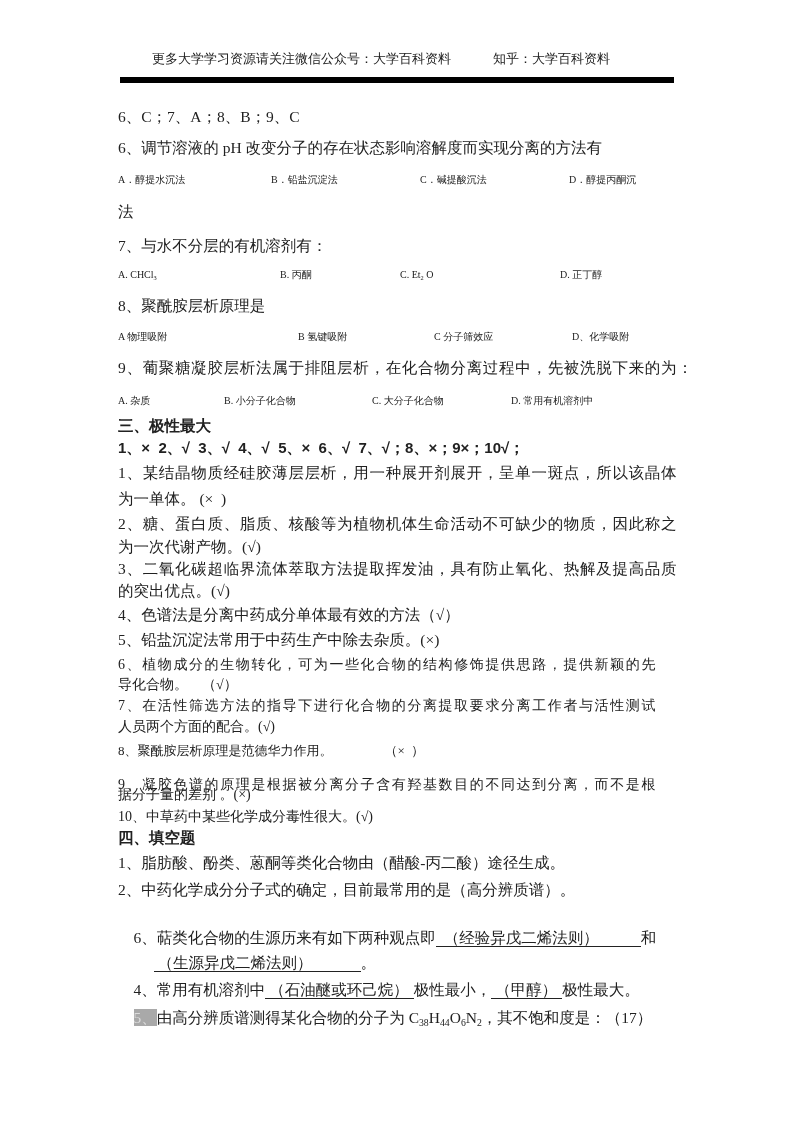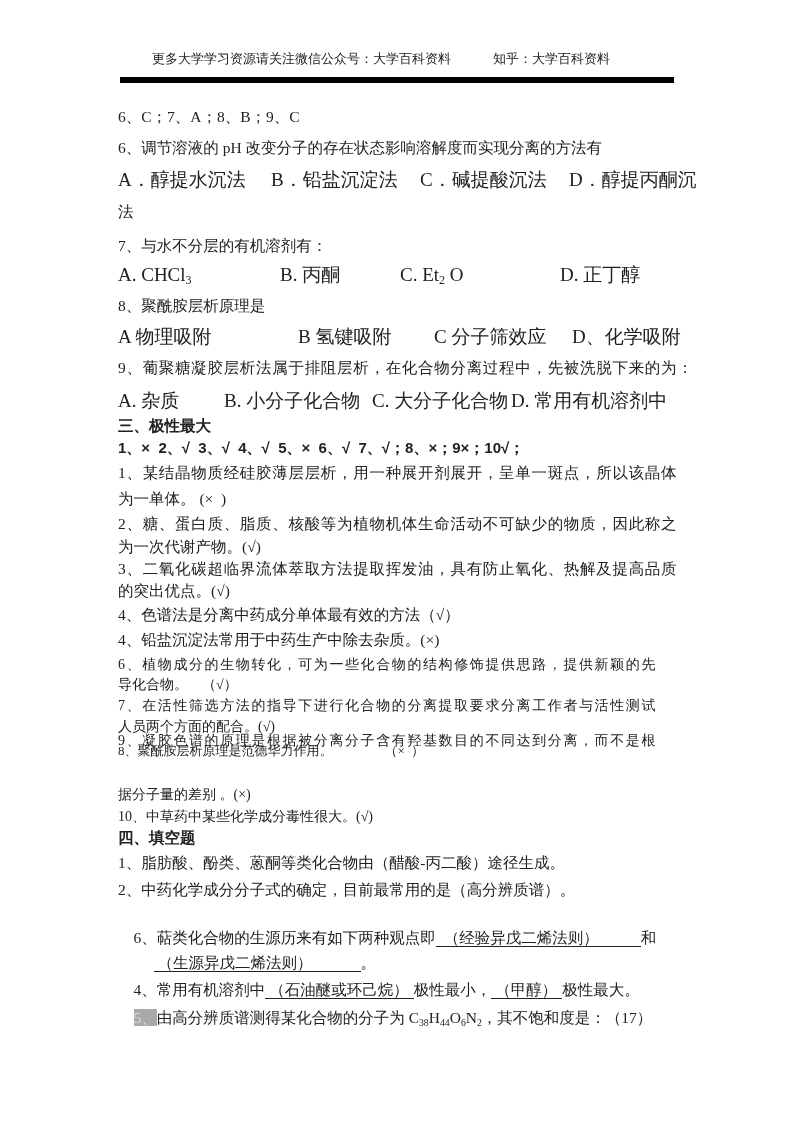--- a/index.html
+++ b/index.html
@@ -14,21 +14,21 @@
     border-bottom:6px solid #000000; padding-bottom:9px;
     font-size:13px; display:flex; white-space:pre;
   }
   .header .h-left  { margin-left:32px; }
   .header .h-right { margin-left:42px; }
   .ln {
     position:absolute; left:118px; font-size:15.5px;
     white-space:pre; line-height:22px;
   }
   .row { position:absolute; left:0; width:100%; height:22px; }
-  .opt { position:absolute; font-size:19px; white-space:pre; line-height:22px; }
+  .opt { position:absolute; font-size:10px; white-space:pre; line-height:22px; }
   .hd {
     font-family:"Liberation Sans","DejaVu Sans",sans-serif;
     font-weight:700; font-size:15.5px;
   }
   .sm  { font-size:14px; }
   .xs  { font-size:13px; }
   .ls  { letter-spacing:1.6px; }
   .ls2 { letter-spacing:0.7px; }
   .sub { font-size:0.63em; vertical-align:-0.28em; }
   .blank { border-bottom:1.4px solid #222; }
@@ -85,27 +85,27 @@
   <div class="ln hd" style="top:415px">三、极性最大</div>
   <div class="ln hd" style="top:437px;font-size:15px">1、×  2、√  3、√  4、√  5、×  6、√  7、√；8、×；9×；10√；</div>
 
   <div class="ln ls2" style="top:462px">1、某结晶物质经硅胶薄层层析，用一种展开剂展开，呈单一斑点，所以该晶体</div>
   <div class="ln" style="top:488px">为一单体。 (×  )</div>
   <div class="ln ls2" style="top:513px">2、糖、蛋白质、脂质、核酸等为植物机体生命活动不可缺少的物质，因此称之</div>
   <div class="ln" style="top:536px">为一次代谢产物。(√)</div>
   <div class="ln ls2" style="top:558px">3、二氧化碳超临界流体萃取方法提取挥发油，具有防止氧化、热解及提高品质</div>
   <div class="ln" style="top:580px">的突出优点。(√)</div>
   <div class="ln" style="top:604px">4、色谱法是分离中药成分单体最有效的方法（√）</div>
-  <div class="ln" style="top:629px">4、铅盐沉淀法常用于中药生产中除去杂质。(×)</div>
+  <div class="ln" style="top:629px">5、铅盐沉淀法常用于中药生产中除去杂质。(×)</div>
   <div class="ln sm ls" style="top:654px">6、植物成分的生物转化，可为一些化合物的结构修饰提供思路，提供新颖的先</div>
   <div class="ln sm" style="top:674px">导化合物。　（√）</div>
   <div class="ln sm ls" style="top:695px">7、在活性筛选方法的指导下进行化合物的分离提取要求分离工作者与活性测试</div>
   <div class="ln sm" style="top:716px">人员两个方面的配合。(√)</div>
   <div class="ln xs" style="top:740px">8、聚酰胺层析原理是范德华力作用。　　　　（×  ）</div>
-  <div class="ln sm ls" style="top:730px">9、凝胶色谱的原理是根据被分离分子含有羟基数目的不同达到分离，而不是根</div>
+  <div class="ln sm ls" style="top:774px">9、凝胶色谱的原理是根据被分离分子含有羟基数目的不同达到分离，而不是根</div>
   <div class="ln sm" style="top:784px">据分子量的差别 。(×)</div>
   <div class="ln sm" style="top:806px">10、中草药中某些化学成分毒性很大。(√)</div>
 
   <div class="ln hd" style="top:827px">四、填空题</div>
   <div class="ln" style="top:852px">1、脂肪酸、酚类、蒽酮等类化合物由（醋酸-丙二酸）途径生成。</div>
   <div class="ln" style="top:879px">2、中药化学成分分子式的确定，目前最常用的是（高分辨质谱）。</div>
 
   <div class="ln" style="top:905px">
     <span>6、萜类化合物的生源历来有如下两种观点即</span><span class="blank b-lead">（经验异戊二烯法则）</span><span>和</span>
   </div>

